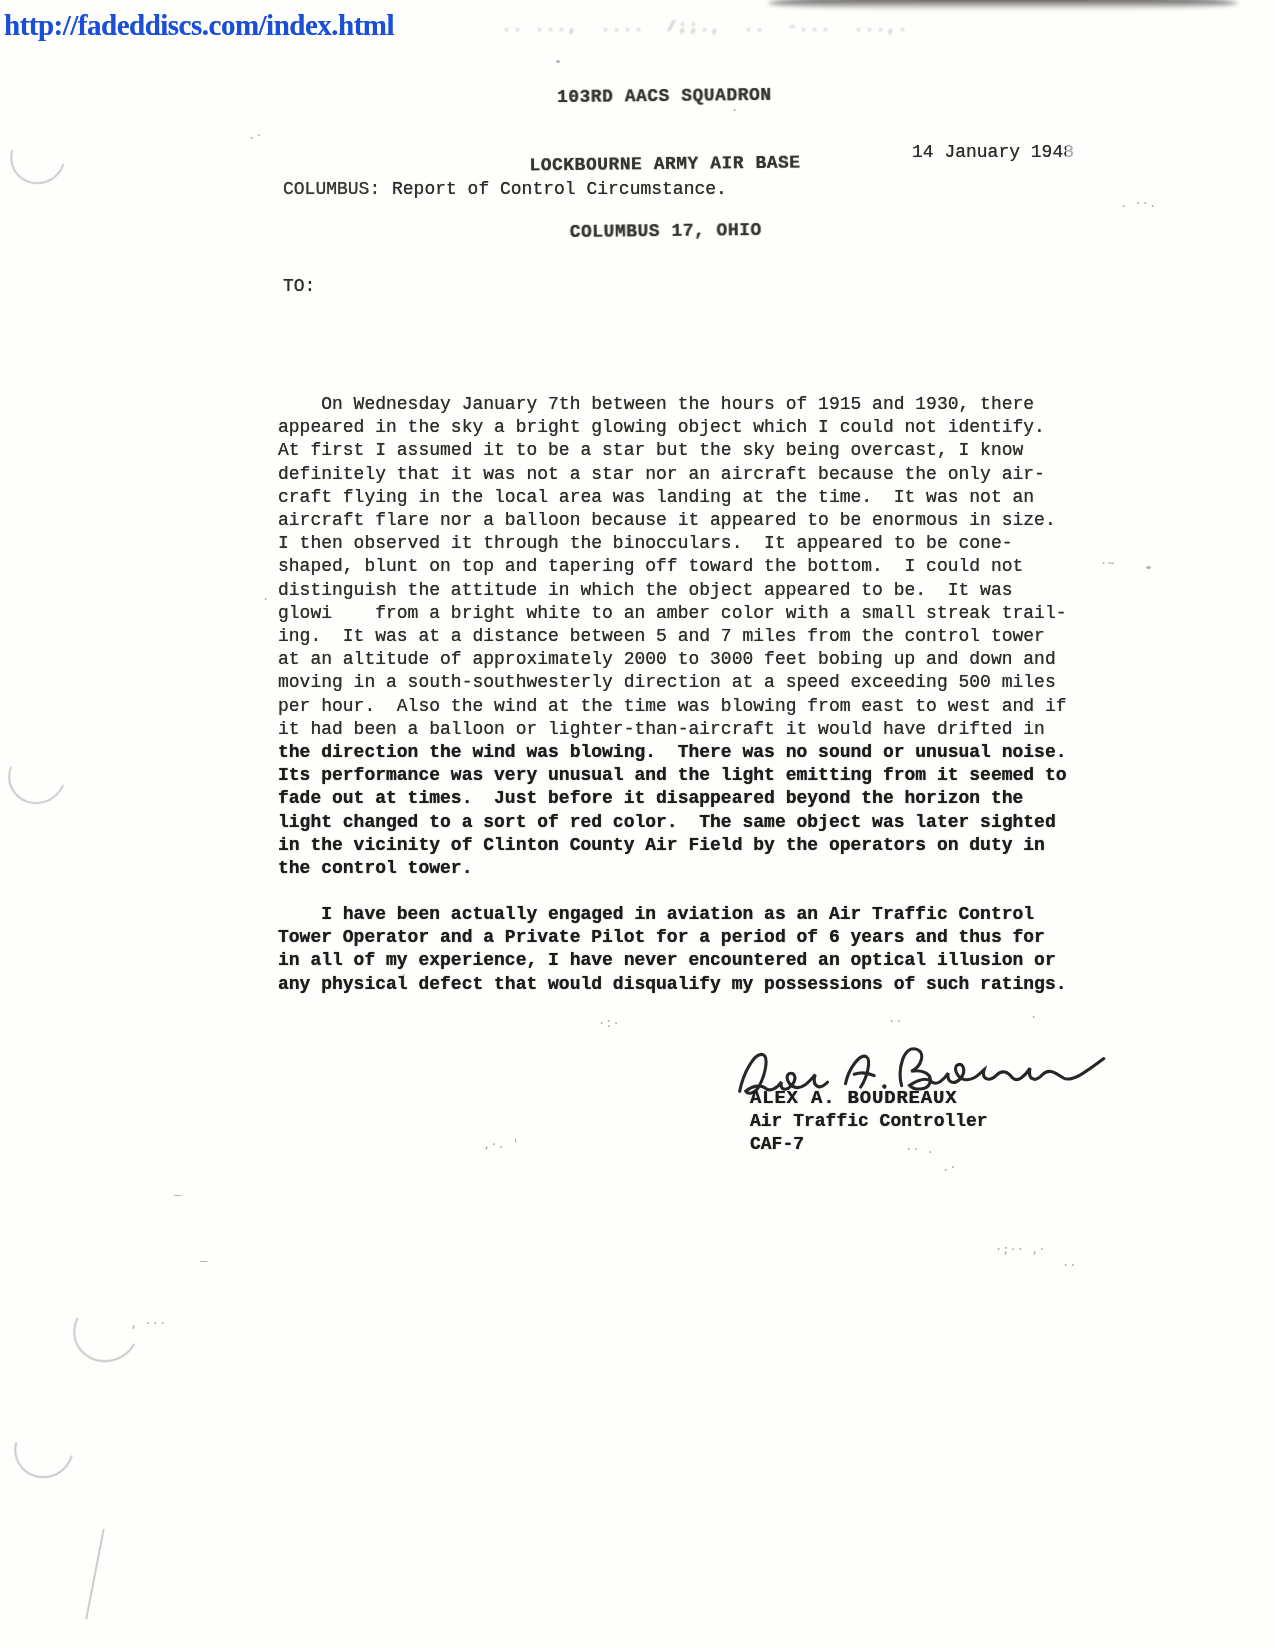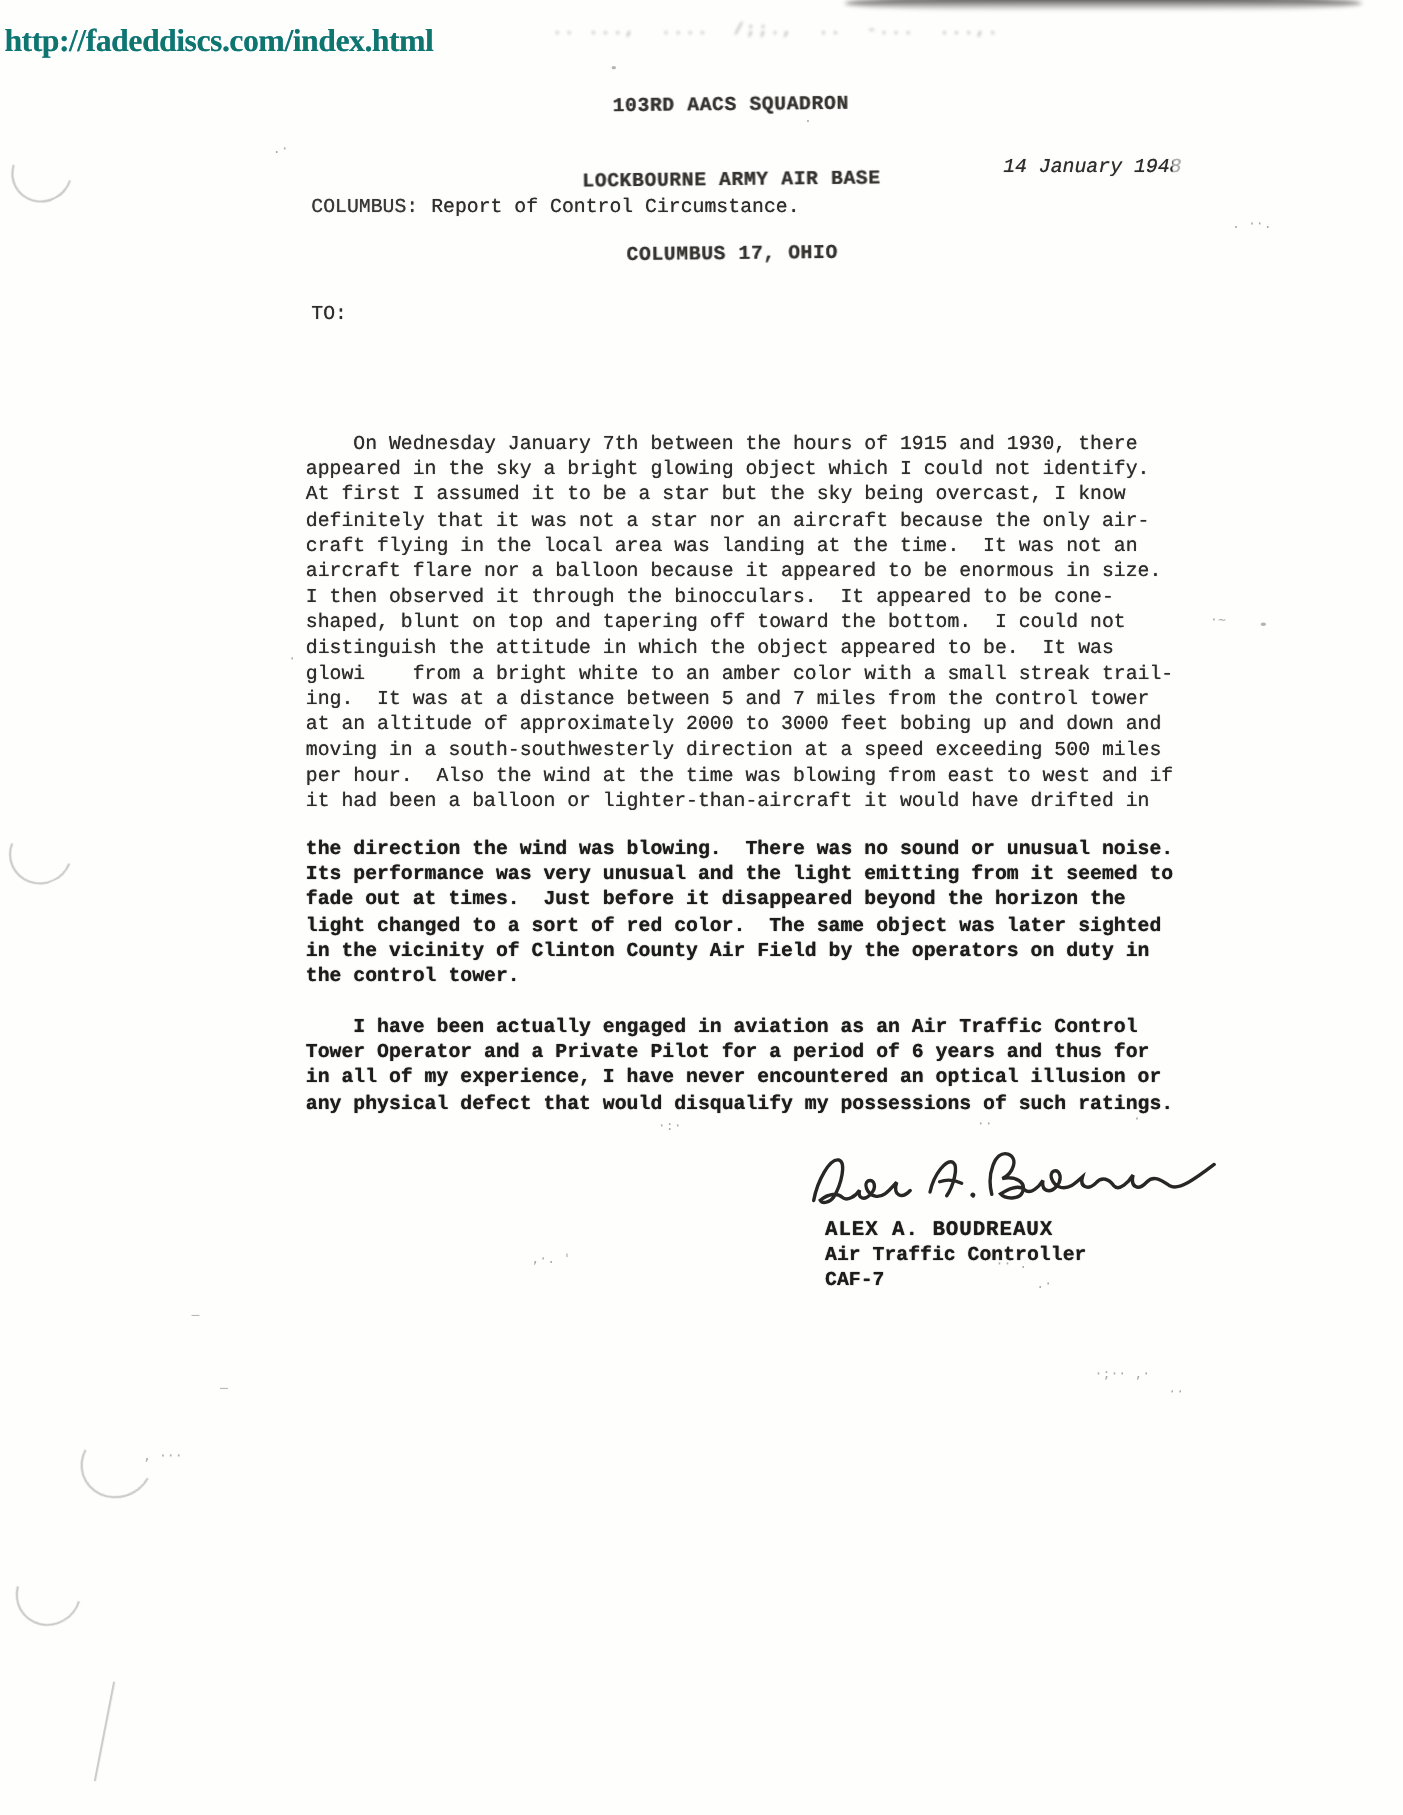--- a/index.html
+++ b/index.html
@@ -8,37 +8,37 @@
     overflow:hidden;font-family:"Liberation Mono",monospace;color:#2a2a2a;
   }
   
   .tw{
     position:absolute;white-space:pre;
     font:18px/23.2px "Liberation Mono",monospace;
     color:#2e2d2b;text-shadow:0 0 .7px rgba(20,18,15,.8);
     filter:blur(.25px);
   }
   .tw-bold{
-    font-weight:700;color:#1d1c1a;text-shadow:0 0 1px rgba(0,0,0,.85);margin-top:20px;
+    font-weight:700;color:#1d1c1a;text-shadow:0 0 1px rgba(0,0,0,.85);
   }
   .letterhead{
     left:465px;top:40px;width:400px;text-align:center;
     font-weight:700;font-size:18px;line-height:22.5px;letter-spacing:.5px;
     transform:rotate(-.6deg);filter:blur(.4px);color:#35332f;
   }
   .faded-line{
     left:502px;top:16px;width:460px;font-size:15px;letter-spacing:2px;
     opacity:.4;filter:blur(1.3px);color:#4a4a48;
   }
   .url-watermark{
-    position:absolute;left:4px;top:20px;
+    position:absolute;left:4px;top:8px;
     font:bold 29px/34px "Liberation Serif",serif;letter-spacing:-.5px;
-    color:#0f766e;text-shadow:0 0 .5px rgba(26,111,209,.6);
+    color:#1d4ed8;text-shadow:0 0 .5px rgba(26,111,209,.6);
   }
-  .date{left:912px;top:141px;font-style:italic;}
+  .date{left:912px;top:141px;}
   .subject-label{left:283px;top:178px;filter:blur(.45px);color:#3a3834;}
   .subject-text{left:392px;top:178px;}
   .to-label{left:283px;top:275px;}
   .to-lines{left:390px;top:275px;}
   .para1a{left:278px;top:393px;}
   .para1b{left:278px;top:741px;}
   .para2{left:278px;top:903px;}
   .typed-name{left:750px;top:1087px;font-size:19px;letter-spacing:.8px;filter:blur(.5px);}
   .signer-title{left:750px;top:1110px;}
   .signer-id{left:750px;top:1133px;}

